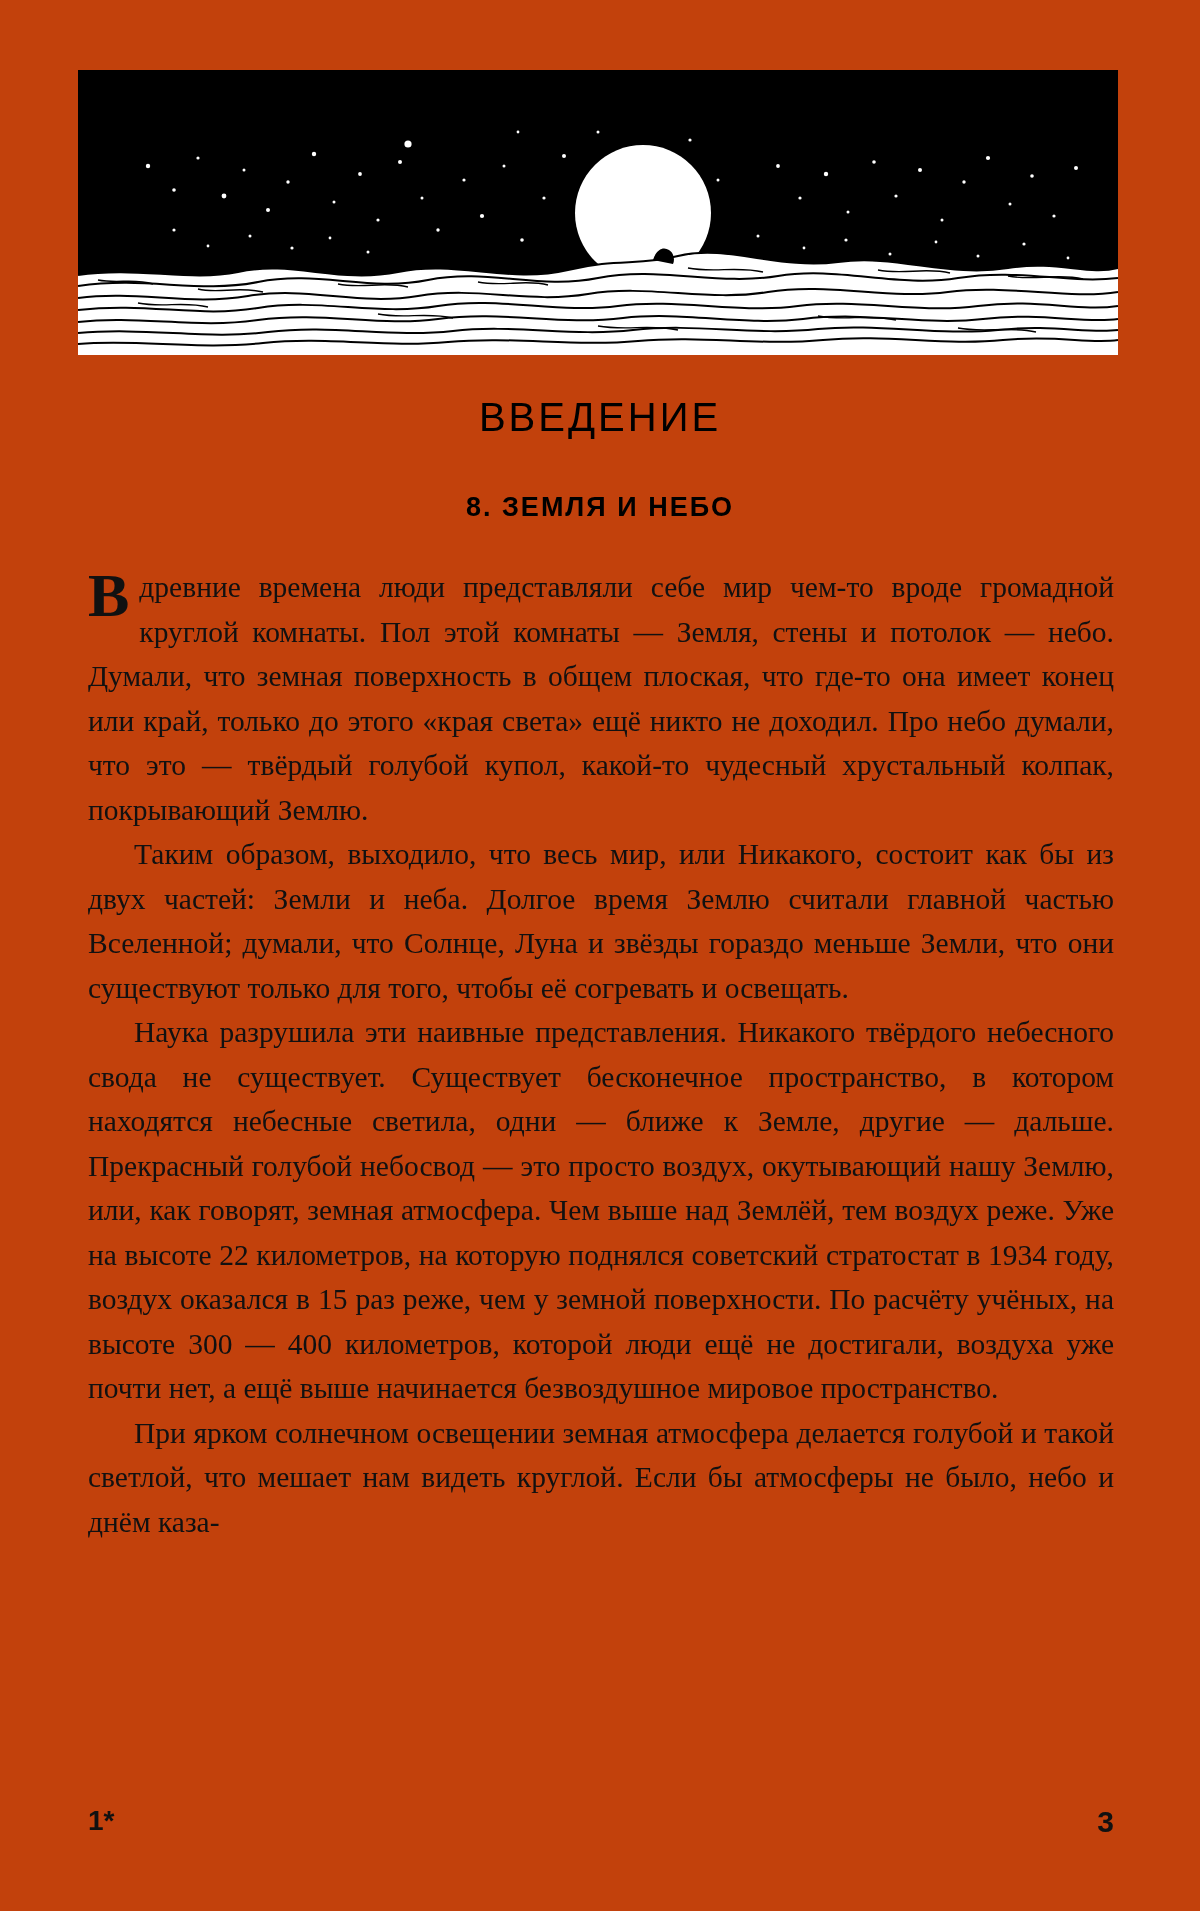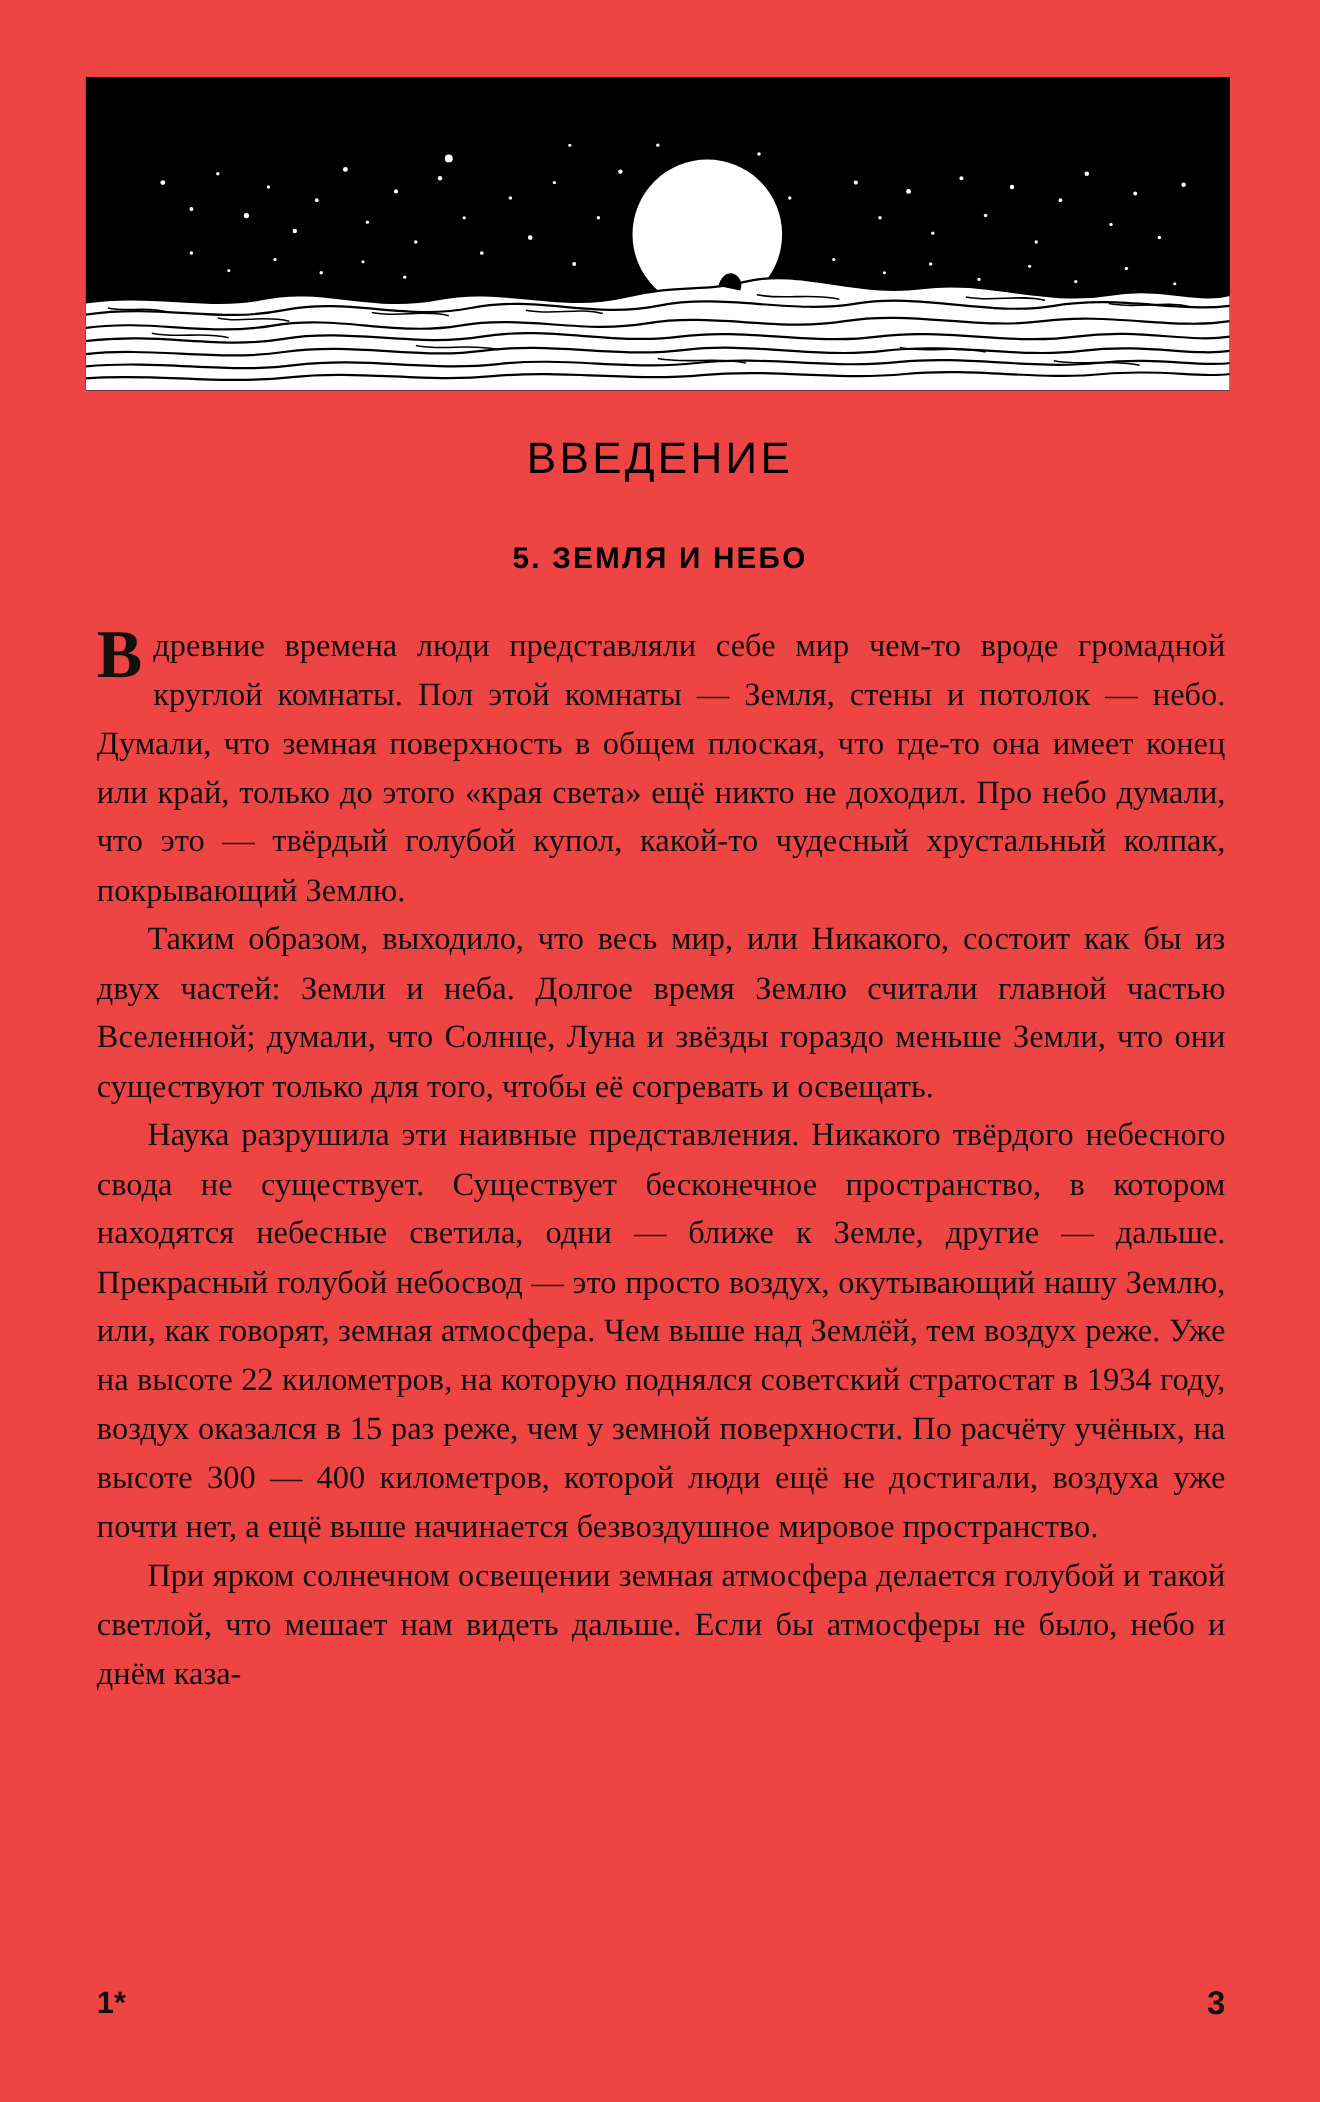--- a/index.html
+++ b/index.html
@@ -13,21 +13,21 @@
     position: relative;
     font-family: "Liberation Serif", serif;
     color: #111111;
     overflow: hidden;
   }
   .page {
     position: absolute;
     left: 0; top: 0;
     width: 1200px;
     height: 1911px;
-    background: #ef4444;
+    background: #c2410c;
   }
 
   
   .illustration {
     position: absolute;
     left: 78px;
     top: 70px;
     width: 1040px;
     height: 285px;
     overflow: hidden;
@@ -221,27 +221,27 @@
           <path d="M740,246 C766,251 790,244 818,250"></path>
           <path d="M880,258 C906,263 930,256 958,262"></path>
         </g>
 
         <path d="M575,190 c3,-10 10,-14 16,-10 c5,3 6,10 4,14 z" fill="#000000"></path>
       </g>
     </svg>
   </div>
 
   <div class="chapter-title">ВВЕДЕНИЕ</div>
-  <div class="section-title">5. ЗЕМЛЯ И НЕБО</div>
+  <div class="section-title">8. ЗЕМЛЯ И НЕБО</div>
 
   <div class="body-text">
     <p class="first"><span class="dropcap">В</span><span>древние времена люди представляли себе мир чем-то вроде громадной круглой комнаты. Пол этой комнаты — Земля, стены и потолок — небо. Думали, что земная поверхность в общем плоская, что где-то она имеет конец или край, только до этого «края света» ещё никто не доходил. Про небо думали, что это — твёрдый голубой купол, какой-то чудесный хрустальный колпак, покрывающий Землю.</span></p>
     <p>Таким образом, выходило, что весь мир, или Никакого, состоит как бы из двух частей: Земли и неба. Долгое время Землю считали главной частью Вселенной; думали, что Солнце, Луна и звёзды гораздо меньше Земли, что они существуют только для того, чтобы её согревать и освещать.</p>
     <p>Наука разрушила эти наивные представления. Никакого твёрдого небесного свода не существует. Существует бесконечное пространство, в котором находятся небесные светила, одни — ближе к Земле, другие — дальше. Прекрасный голубой небосвод — это просто воздух, окутывающий нашу Землю, или, как говорят, земная атмосфера. Чем выше над Землёй, тем воздух реже. Уже на высоте 22 километров, на которую поднялся советский стратостат в 1934 году, воздух оказался в 15 раз реже, чем у земной поверхности. По расчёту учёных, на высоте 300 — 400 километров, которой люди ещё не достигали, воздуха уже почти нет, а ещё выше начинается безвоздушное мировое пространство.</p>
-    <p>При ярком солнечном освещении земная атмосфера делается голубой и такой светлой, что мешает нам видеть дальше. Если бы атмосферы не было, небо и днём каза-</p>
+    <p>При ярком солнечном освещении земная атмосфера делается голубой и такой светлой, что мешает нам видеть круглой. Если бы атмосферы не было, небо и днём каза-</p>
   </div>
 
   <div class="footer">
     <span class="folio-left">1*</span>
     <span class="folio-right">3</span>
   </div>
 
 </div>
 
 </body></html>

